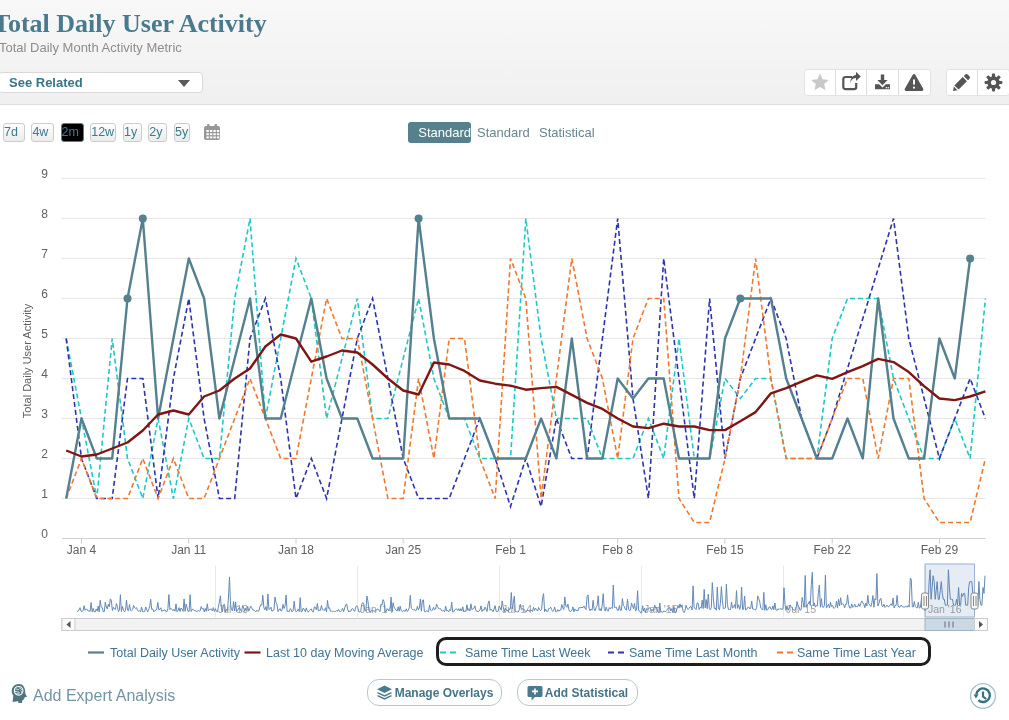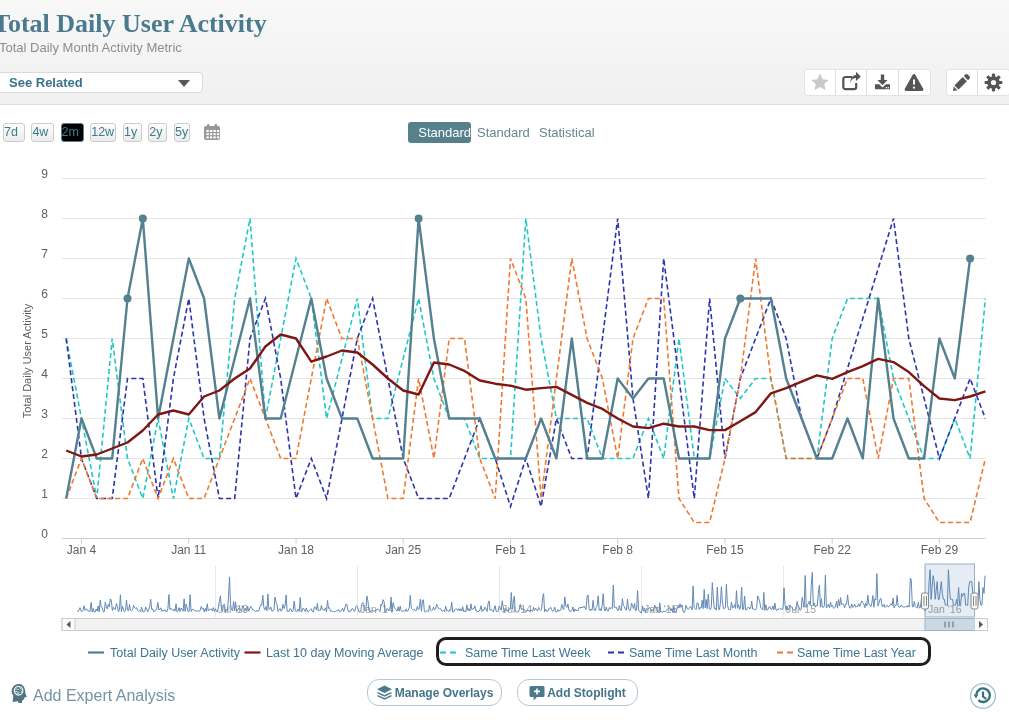--- a/index.html
+++ b/index.html
@@ -232,19 +232,19 @@
       <path d="M8.5 0.5 L16 4.2 L8.5 7.9 L1 4.2 Z" fill="#4a7b8d"></path>
       <path d="M1.5 7.6 L8.5 11 L15.5 7.6 M1.5 10.6 L8.5 14 L15.5 10.6" fill="none" stroke="#4a7b8d" stroke-width="1.4"></path>
     </svg>
 <span>Manage Overlays</span>
   </div>
 <div class="fbtn" style="left:517px;width:121px">
 <svg width="16" height="16" viewBox="0 0 16 16">
       <path d="M2 1 h12 a1.5 1.5 0 0 1 1.5 1.5 v8 a1.5 1.5 0 0 1 -1.5 1.5 h-6 l-3.4 3.4 v-3.4 h-2.6 a1.5 1.5 0 0 1 -1.5 -1.5 v-8 A1.5 1.5 0 0 1 2 1 Z" fill="#4a7b8d"></path>
       <path d="M8 3.4 v6 M5 6.4 h6" stroke="#fff" stroke-width="1.6"></path>
     </svg>
-<span>Add Stoplight</span>
+<span>Add Statistical</span>
   </div>
 <svg class="abs" style="left:969px;top:682px" width="28" height="28" viewBox="0 0 28 28">
 <circle cx="14" cy="14" r="12.4" fill="#fff" stroke="#9fc3cb" stroke-width="1.3"></circle>
 <path d="M 7.3 12.4 A 6.8 6.8 0 1 1 9.4 18.2" fill="none" stroke="#36707f" stroke-width="2.4"></path>
 <path d="M 4.6 12.6 L 9.6 12.2 L 7.0 16.6 Z" fill="#36707f"></path>
 <path d="M14 9.5 V14.5 L17.2 17" fill="none" stroke="#36707f" stroke-width="2.2"></path>
 </svg>
 </body></html>

